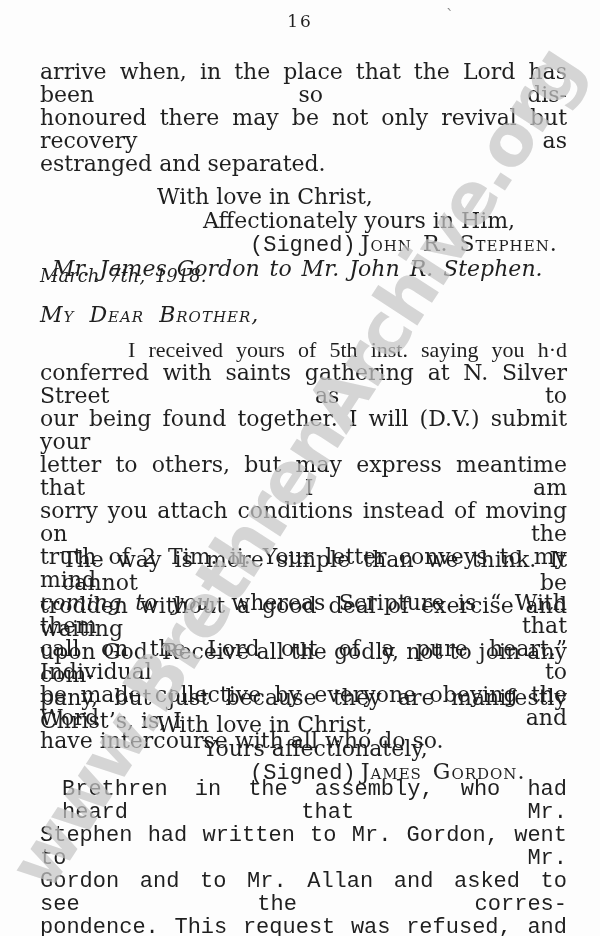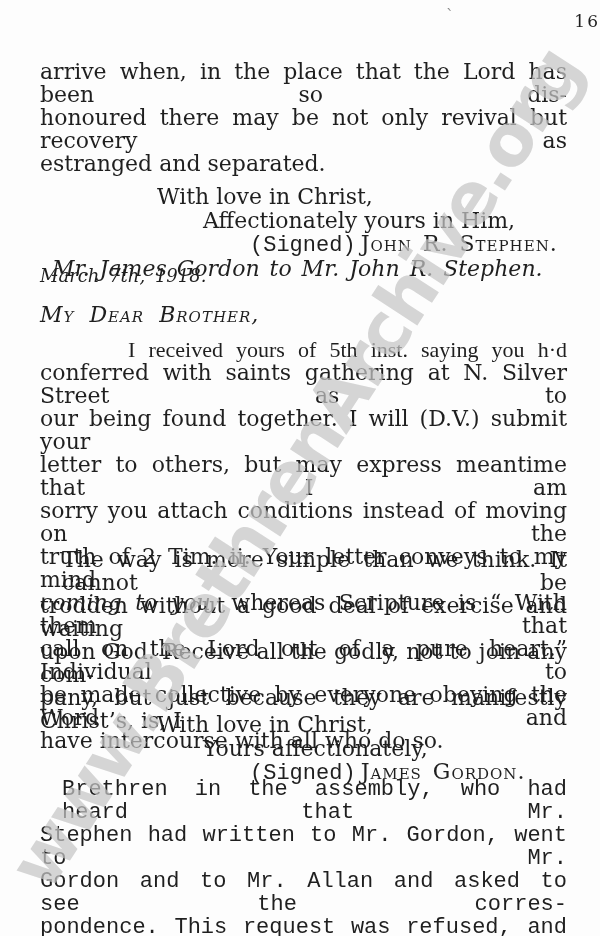--- a/index.html
+++ b/index.html
@@ -4,21 +4,21 @@
 <style>
   html,body{margin:0;padding:0;}
   body{
     width:600px;height:936px;position:relative;overflow:hidden;
     background:#fdfdfd;color:#1f1f1f;
     font-family:"DejaVu Serif","Liberation Serif",serif;
   }
   .page{position:absolute;inset:0;}
   .page-number{
     position:absolute;top:11px;left:0;width:600px;
-    text-align:right;font-size:17px;letter-spacing:2px;
+    text-align:center;font-size:17px;letter-spacing:2px;
   }
   .block{position:absolute;left:40px;width:527px;font-size:22px;line-height:23px;}
   
   .para .ln{text-align:justify;text-align-last:justify;}
   .para .ln:last-child{text-align-last:left;}
   .indent-deep .ln:first-child{padding-left:88px;font-family:Liberation Serif, serif;}
   .indent .ln:first-child{padding-left:22px;}
   .b-para1{top:60px;}
   .b-sig1{top:165px;}
   .b-heading{top:245px;font-style:italic;text-align:left;font-size:22px;word-spacing:3px;margin:12px;font-weight:normal;}

